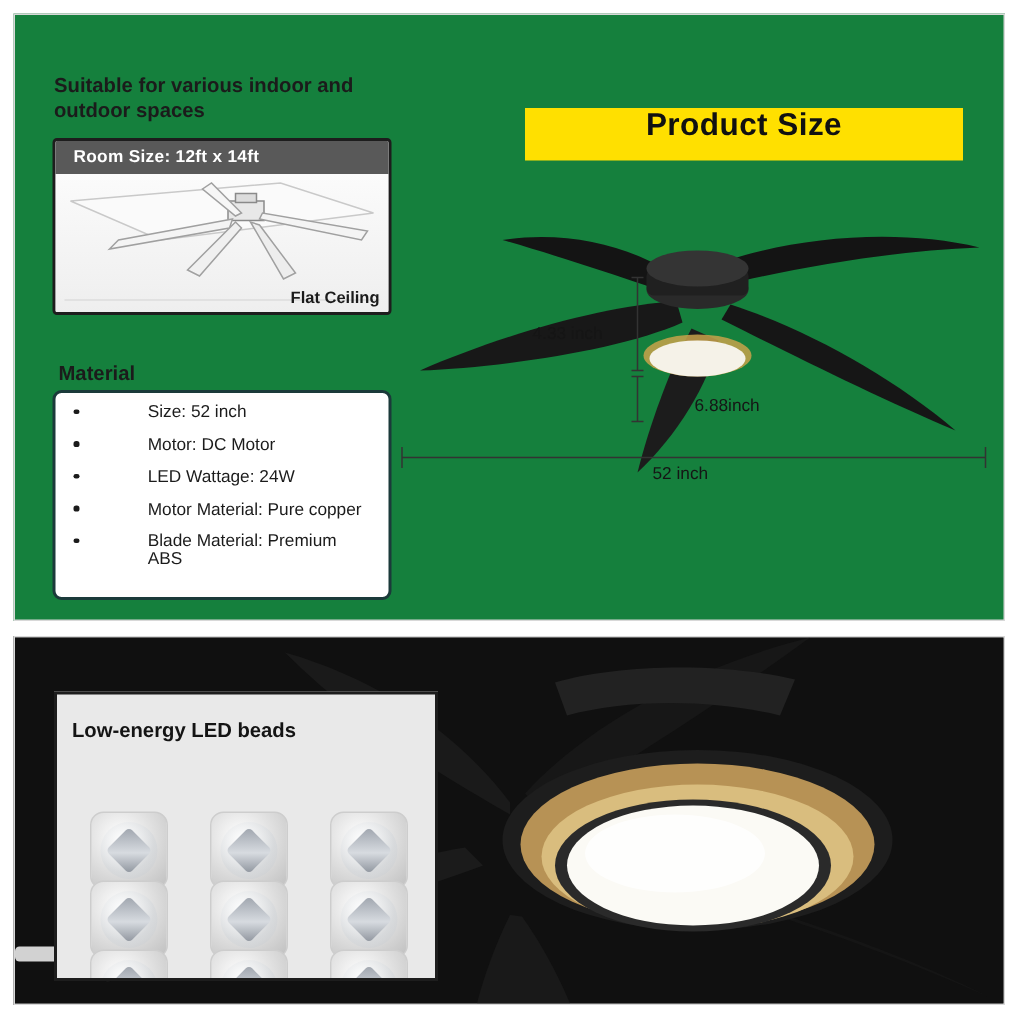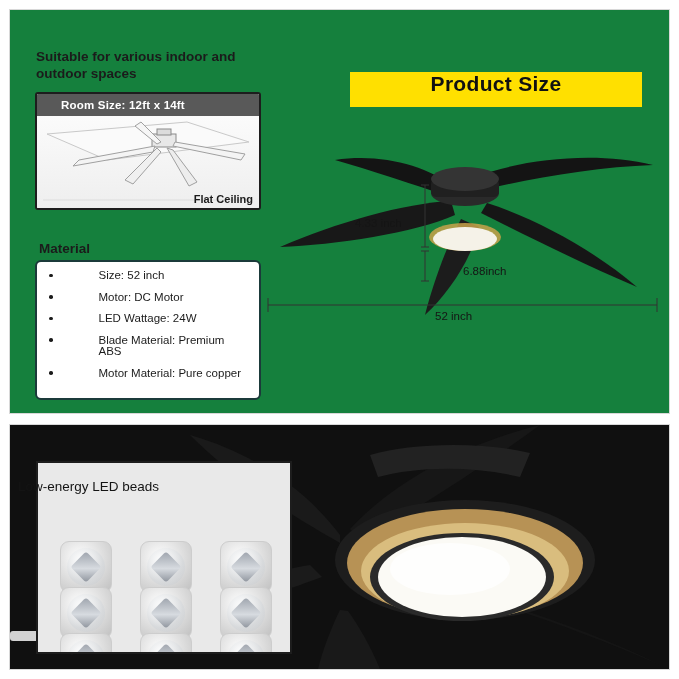--- a/index.html
+++ b/index.html
@@ -49,21 +49,21 @@
   .room-card-bar {
     position: absolute;
     left: 0; top: 0;
     width: 100%; height: 22px;
     background: #595959;
     color: #ffffff;
     font-size: 11.5px;
     font-weight: bold;
     display: flex;
     align-items: center;
-    padding-left: 24px;
+    padding-left: 12px;
     letter-spacing: .2px;
   }
   .room-card-body {
     position: absolute;
     left: 0; top: 22px;
     width: 100%; height: 94px;
     background: linear-gradient(#fbfbfb, #eeeeee);
   }
   .flat-ceiling-label {
     position: absolute;
@@ -158,23 +158,23 @@
   .led-card {
     position: absolute;
     left: 26px; top: 36px;
     width: 256px; height: 193px;
     border: 2px solid #1d1d1d;
     background: #e9e9e9;
     overflow: hidden;
   }
   .led-title {
     position: absolute;
-    left: 8px; top: 54px;
+    left: 38px; top: 54px;
     font-size: 13.5px;
-    font-weight: normal;
+    font-weight: bold;
     color: #141414;
     z-index: 5;
   }
   .led-grid {
     position: absolute;
     left: 16px; top: 78px;
     width: 224px; height: 142px;
   }
   .led-bead {
     position: absolute;
@@ -242,25 +242,25 @@
       <div class="feature-item">
           <span class="bullet"></span>
           <span>Motor: DC Motor</span>
         </div>
       <div class="feature-item">
           <span class="bullet"></span>
           <span>LED Wattage: 24W</span>
         </div>
       <div class="feature-item">
           <span class="bullet"></span>
+          <span>Motor Material: Pure copper</span>
+        </div>
+      <div class="feature-item">
+          <span class="bullet"></span>
           <span>Blade Material: Premium ABS</span>
-        </div>
-      <div class="feature-item">
-          <span class="bullet"></span>
-          <span>Motor Material: Pure copper</span>
         </div>
     </div>
 
     <div class="banner">
       <span>Product Size</span>
     </div>
 
     <div class="fan-zone">
       <svg width="400" height="215" viewBox="0 0 400 215">
 

